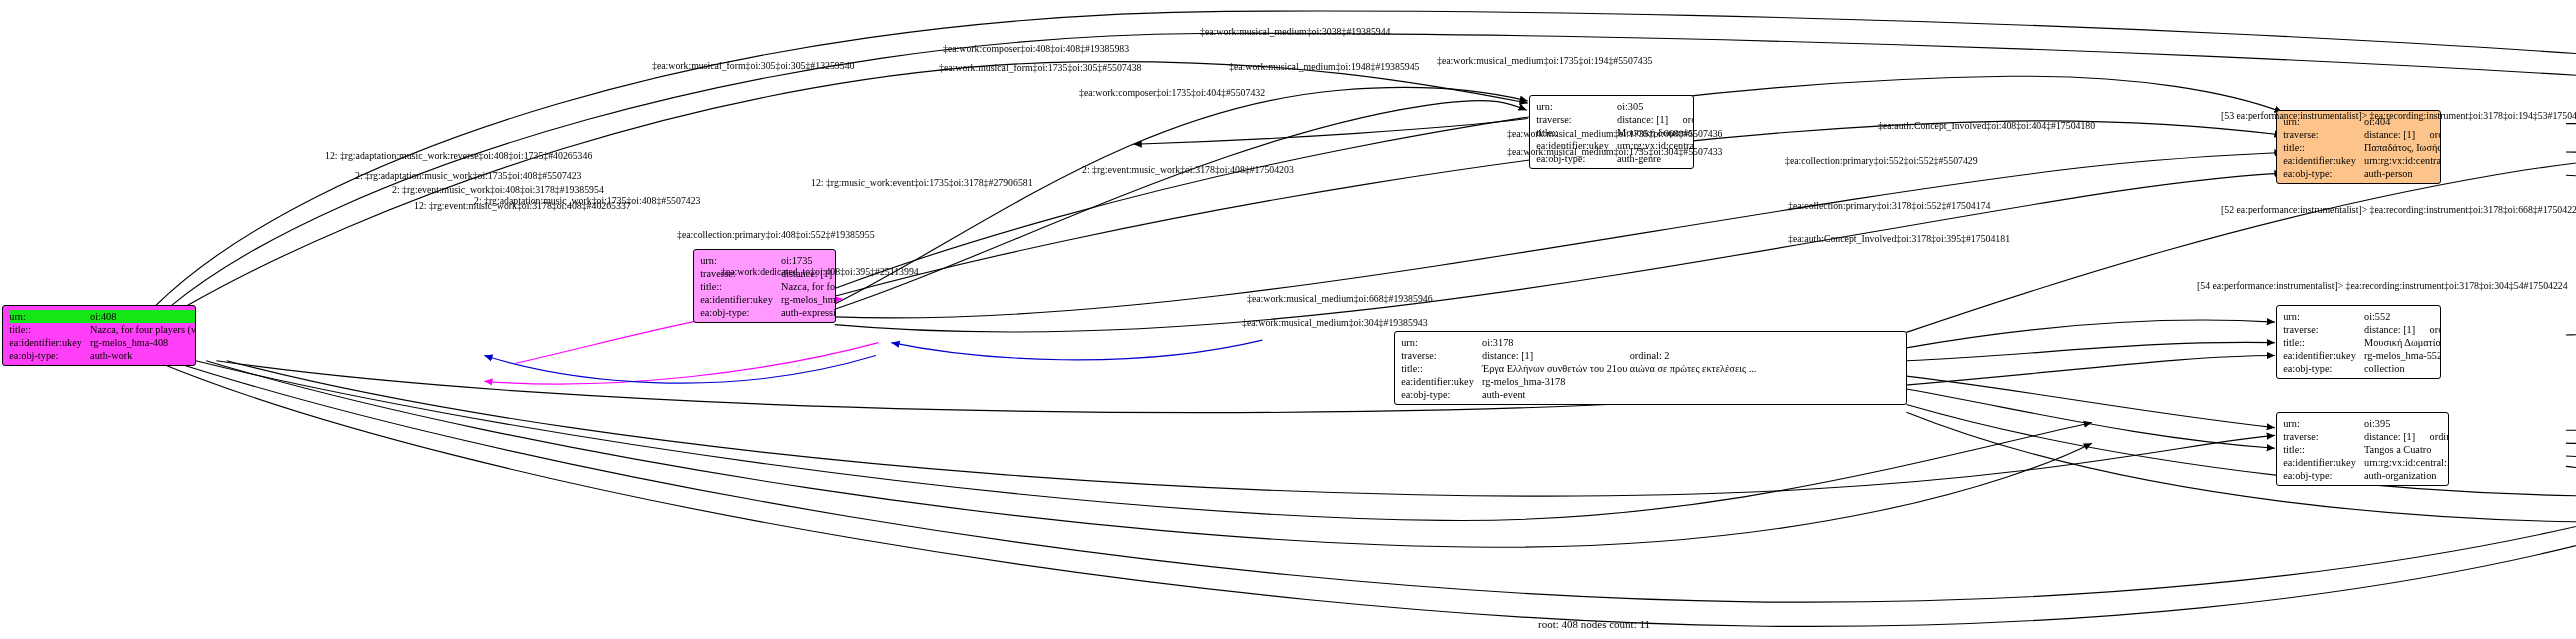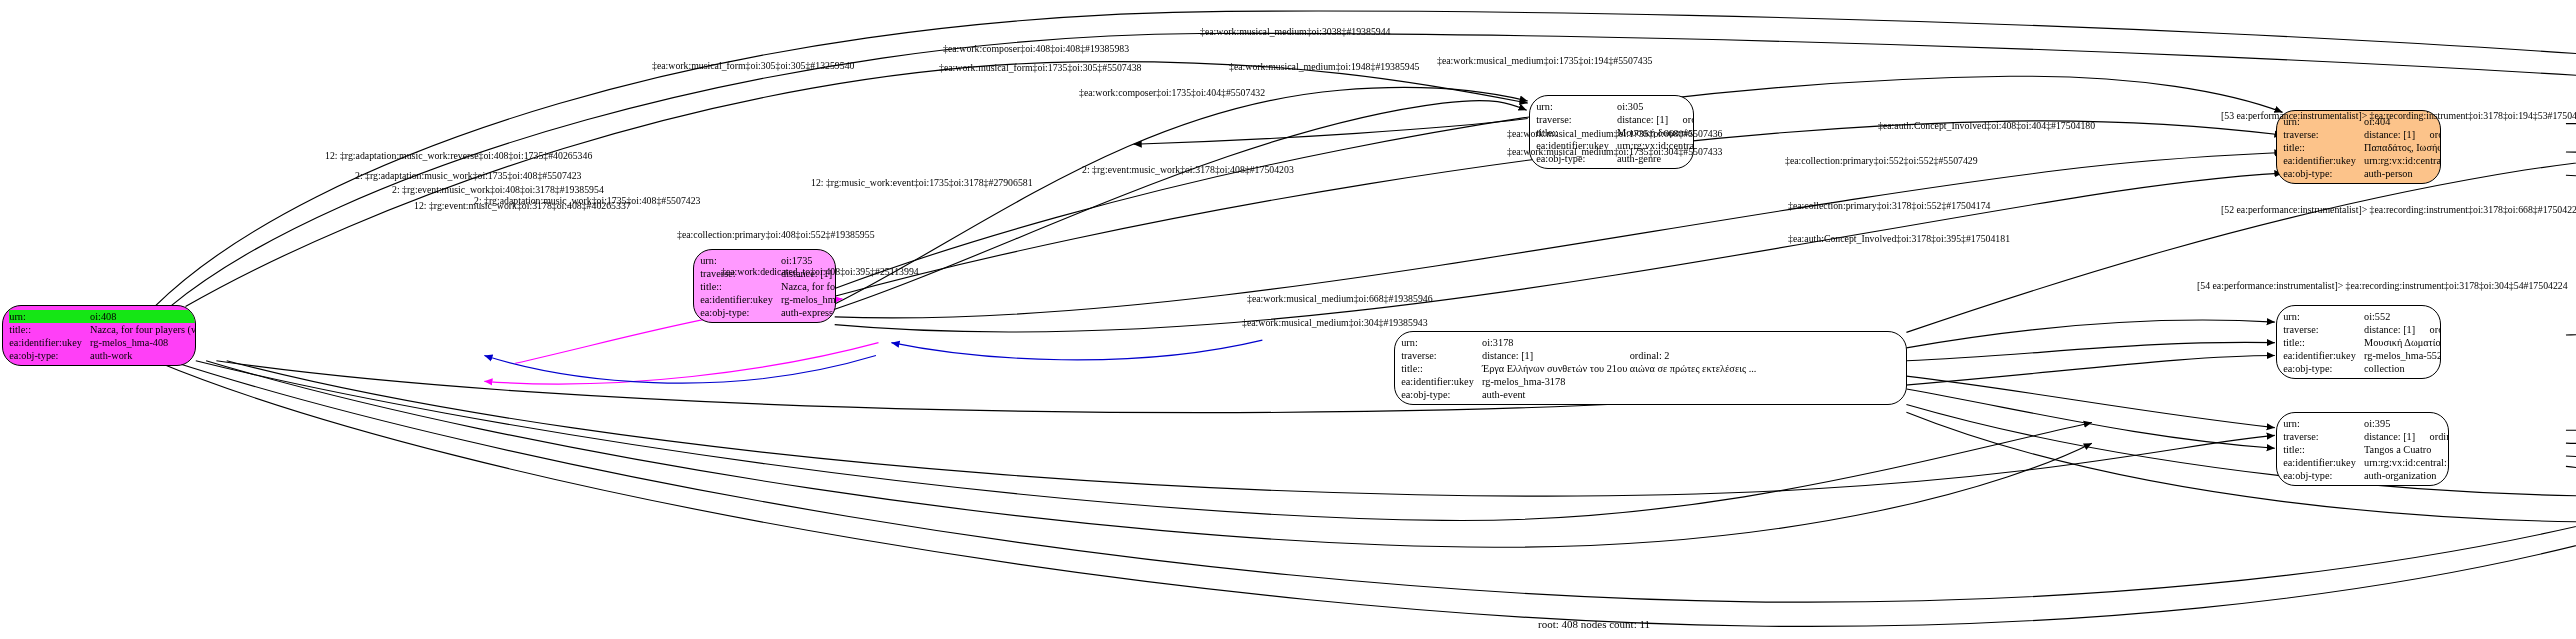--- a/index.html
+++ b/index.html
@@ -20,21 +20,21 @@
     left: 0;
     top: 0;
     width: 3362px;
     height: 640px;
     pointer-events: none;
   }
   .node {
     position: absolute;
     box-sizing: border-box;
     border: 0.8px solid #000000;
-    border-radius: 19px;
+    border-radius: 3px;
     background: #ffffff;
     padding: 3.6px 6.2px 3.6px 6.2px;
     overflow: hidden;
   }
   .node table {
     border-collapse: collapse;
     border-spacing: 0;
   }
   .node td {
     font-size: 10.3px;

